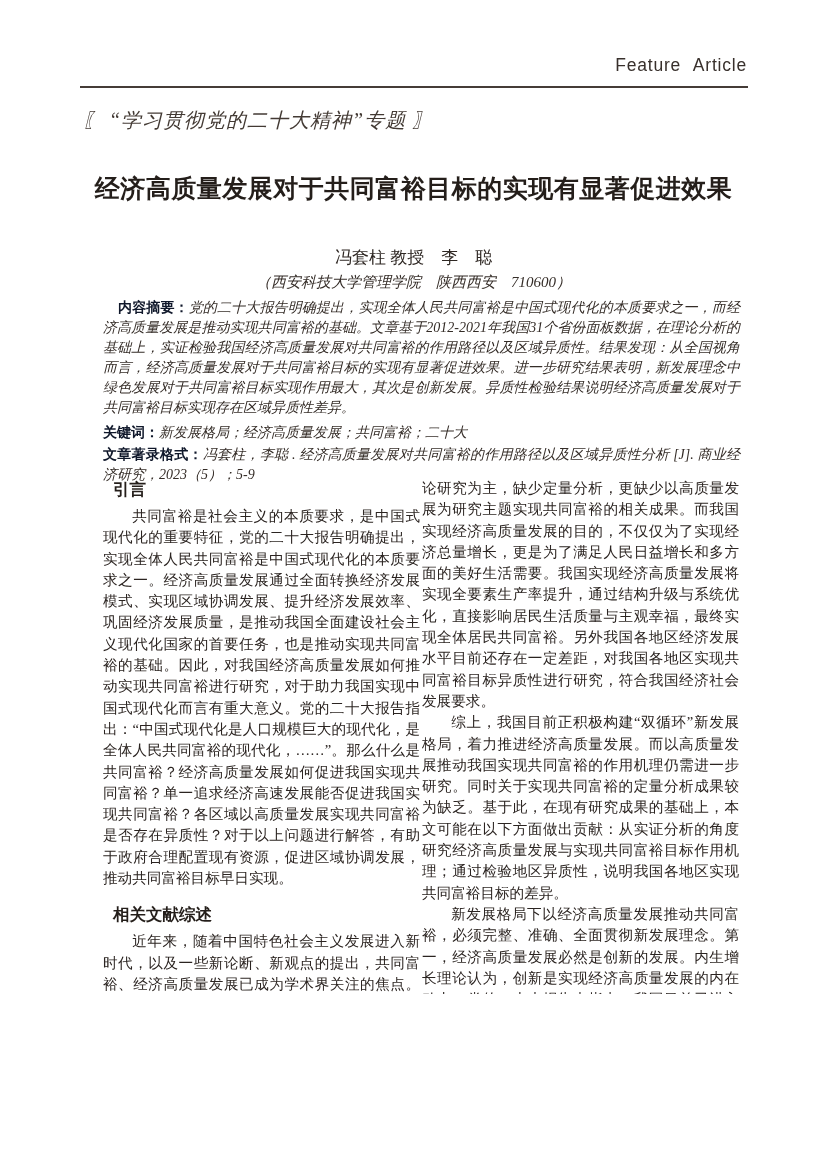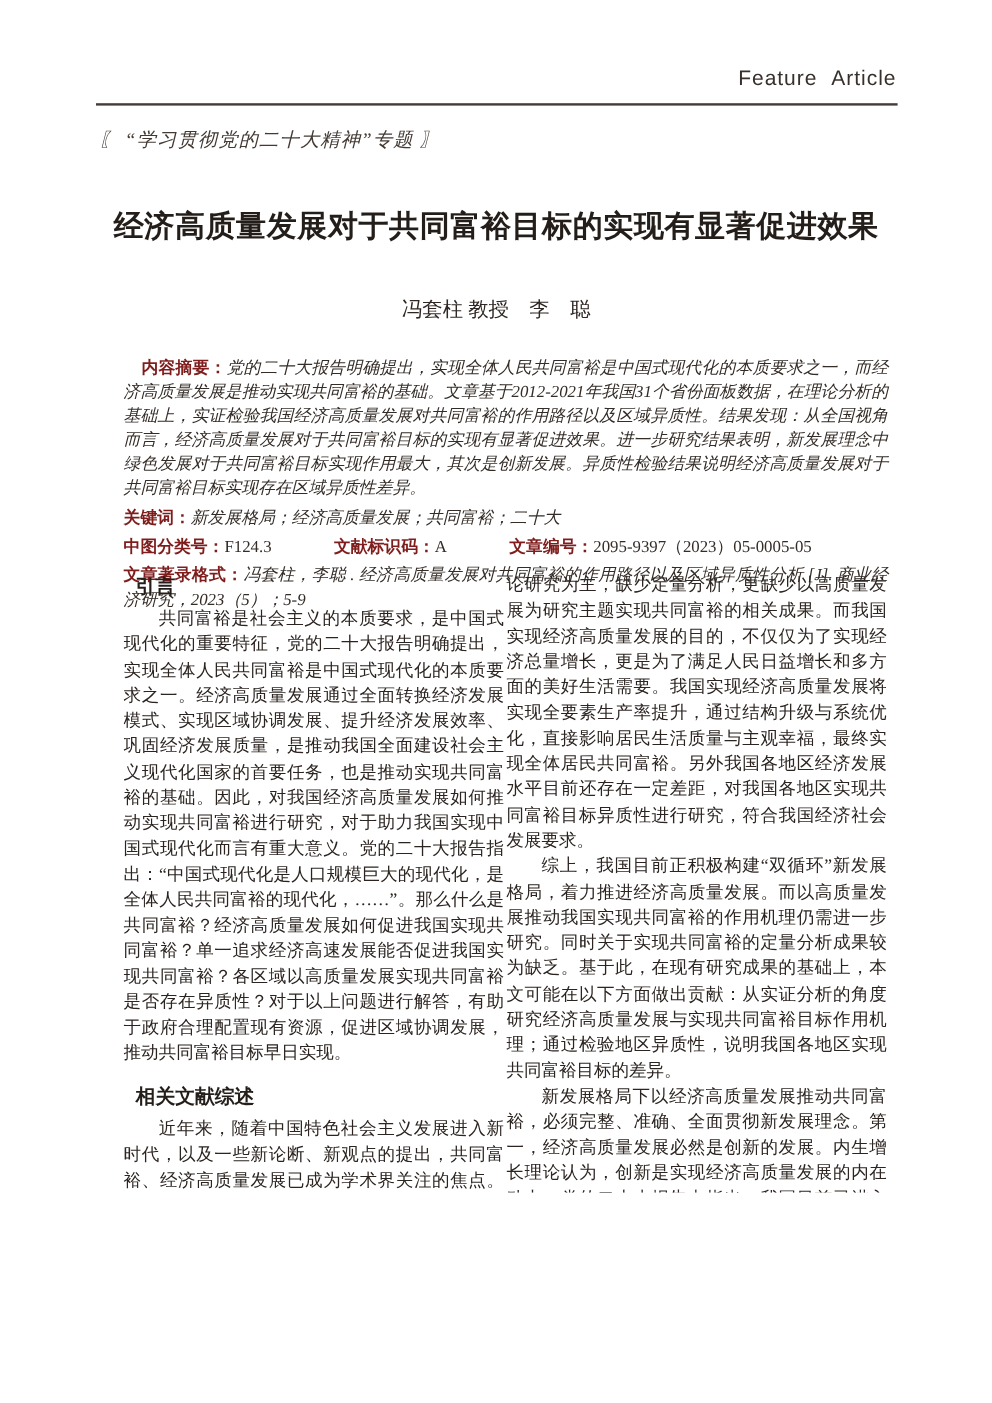--- a/index.html
+++ b/index.html
@@ -17,21 +17,21 @@
     font-family:"Liberation Sans","DejaVu Sans",sans-serif;
     font-size:17.5px;letter-spacing:0.8px;word-spacing:7px;
     color:#38302c;
   }
   .header-rule{
     position:absolute;top:86px;left:80px;width:668px;height:2px;
     background:#453c37;
   }
   .topic-tag{
     position:absolute;top:107px;left:82px;
-    font-size:16px;font-style:italic;color:#433a34;
+    font-size:20px;font-style:italic;color:#433a34;
     letter-spacing:1px;
   }
   
   .title{
     position:absolute;top:172px;left:0;width:100%;
     text-align:center;margin:0;
     font-family:"Liberation Sans","DejaVu Sans",sans-serif;
     font-weight:bold;font-size:25px;letter-spacing:0.5px;
     color:#241e1a;
   }
@@ -43,22 +43,22 @@
     position:absolute;top:273px;left:0;width:100%;
     text-align:center;font-size:15px;font-style:italic;color:#352d28;
   }
   
   .meta{
     position:absolute;left:103px;top:298px;width:637px;
     font-size:14px;color:#342c27;
   }
   .meta p{margin:0;text-align:justify;}
   .meta-label{
-    font-family:Liberation Mono, monospace;
-    font-weight:bold;font-style:normal;color:#7f1d1d;
+    font-family:Liberation Serif, serif;
+    font-weight:bold;font-style:normal;color:#0f172a;
   }
   .abstract{line-height:20px;text-indent:15px;font-style:italic;}
   .keywords{line-height:19px;margin-top:5px !important;font-style:italic;}
   .class-line{line-height:19px;margin-top:4px !important;font-style:normal;}
   .class-line .val{margin-right:52px;font-style:normal;}
   .class-line .val-last{margin-right:0;}
   .citation{line-height:19.5px;margin-top:3px !important;font-style:italic;}
   
   .columns{
     position:absolute;left:103px;top:478px;width:636px;height:629px;
@@ -90,25 +90,25 @@
 
 <div class="page">
 
   <span class="header-label">Feature Article</span>
   <div class="header-rule"></div>
 
   <div class="topic-tag">〖 “学习贯彻党的二十大精神”专题 〗</div>
 
   <h1 class="title">经济高质量发展对于共同富裕目标的实现有显著促进效果</h1>
   <div class="authors">冯套柱  教授　李　聪</div>
+  <div class="affiliation">（西安科技大学管理学院　陕西西安　710600）</div>
 
   <div class="meta">
     <p class="abstract"><span class="meta-label">内容摘要：</span><span>党的二十大报告明确提出，实现全体人民共同富裕是中国式现代化的本质要求之一，而经济高质量发展是推动实现共同富裕的基础。文章基于2012-2021年我国31个省份面板数据，在理论分析的基础上，实证检验我国经济高质量发展对共同富裕的作用路径以及区域异质性。结果发现：从全国视角而言，经济高质量发展对于共同富裕目标的实现有显著促进效果。进一步研究结果表明，新发展理念中绿色发展对于共同富裕目标实现作用最大，其次是创新发展。异质性检验结果说明经济高质量发展对于共同富裕目标实现存在区域异质性差异。</span></p>
     <p class="keywords"><span class="meta-label">关键词：</span><span>新发展格局；经济高质量发展；共同富裕；二十大</span></p>
-    <p class="class-line"><span class="meta-label">中图分类号：</span><span class="val">F124.3</span><span class="meta-label">文献标识码：</span><span class="val">A</span><span class="meta-label">文章编号：</span><span class="val val-last">2095-9397（2023）05-0005-05</span></p>
     <p class="citation"><span class="meta-label">文章著录格式：</span><span>冯套柱，李聪 . 经济高质量发展对共同富裕的作用路径以及区域异质性分析 [J]. 商业经济研究，2023（5）；5-9</span></p>
   </div>
 
   <div class="columns">
     <div class="col">
       <h2>引言</h2>
       <p class="indent">共同富裕是社会主义的本质要求，是中国式现代化的重要特征，党的二十大报告明确提出，实现全体人民共同富裕是中国式现代化的本质要求之一。经济高质量发展通过全面转换经济发展模式、实现区域协调发展、提升经济发展效率、巩固经济发展质量，是推动我国全面建设社会主义现代化国家的首要任务，也是推动实现共同富裕的基础。因此，对我国经济高质量发展如何推动实现共同富裕进行研究，对于助力我国实现中国式现代化而言有重大意义。党的二十大报告指出：“中国式现代化是人口规模巨大的现代化，是全体人民共同富裕的现代化，……”。那么什么是共同富裕？经济高质量发展如何促进我国实现共同富裕？单一追求经济高速发展能否促进我国实现共同富裕？各区域以高质量发展实现共同富裕是否存在异质性？对于以上问题进行解答，有助于政府合理配置现有资源，促进区域协调发展，推动共同富裕目标早日实现。</p>
       <h2 class="gap-above">相关文献综述</h2>
       <p class="indent">近年来，随着中国特色社会主义发展进入新时代，以及一些新论断、新观点的提出，共同富裕、经济高质量发展已成为学术界关注的焦点。关于共同富裕的定义，在我国不同发展时期共同富裕所代表的含义不尽相同，当前学界认为共同富裕所代表的内涵主要包括两个方面：一是富裕、二是共享，其中，富裕指居民收入水平总量的提升；共享指允许各地区间经济发展存在差距，但这种差距要保持在合理区间内。关于我国实现共同富裕的研究，现有文献主要从数字惠普金融、收入改革、财税改革、空间外部性、新型城镇化、城乡消费差距等角度展开，且主要以理</p>
     </div>

